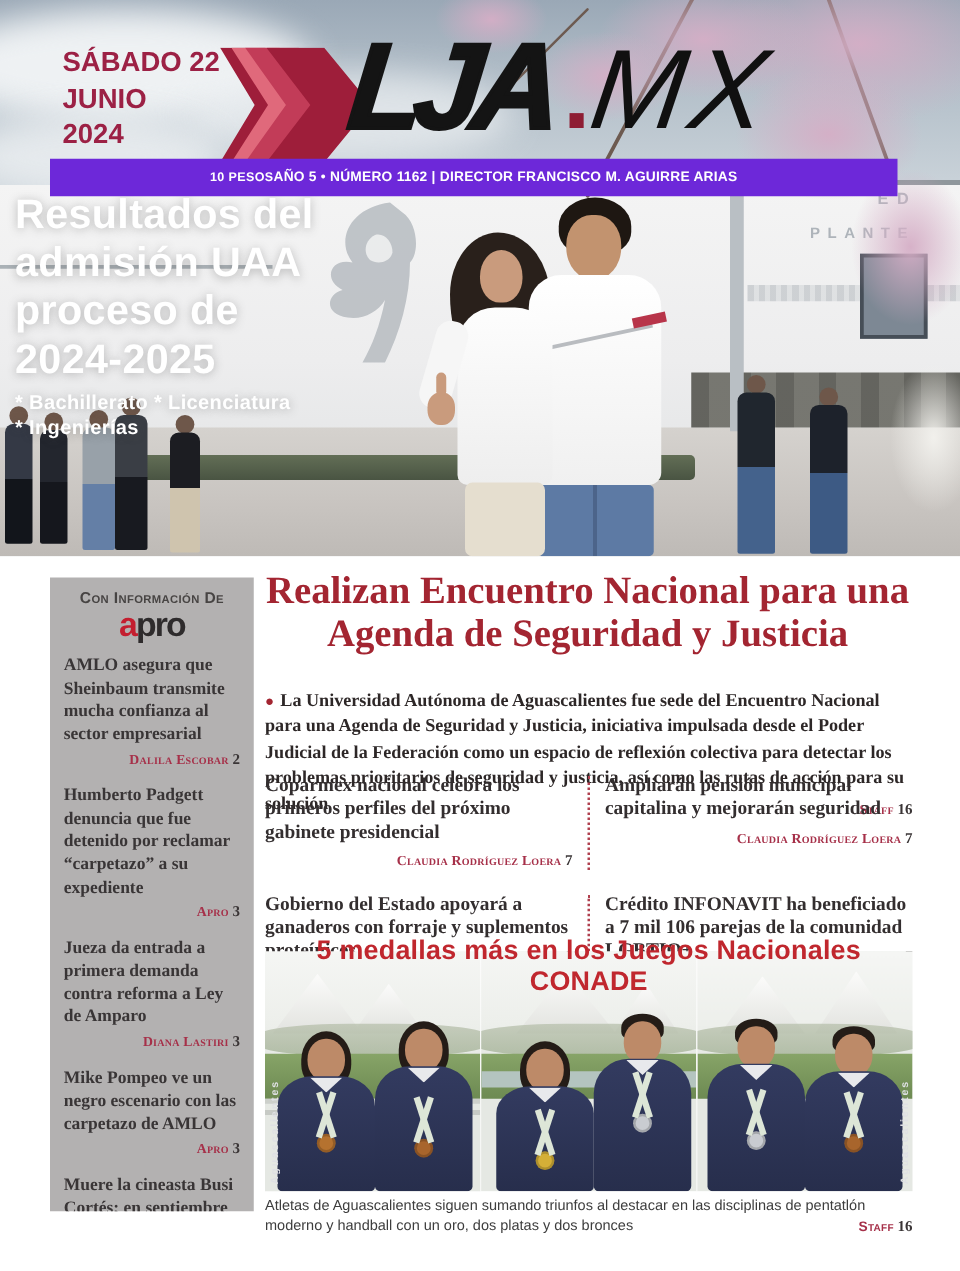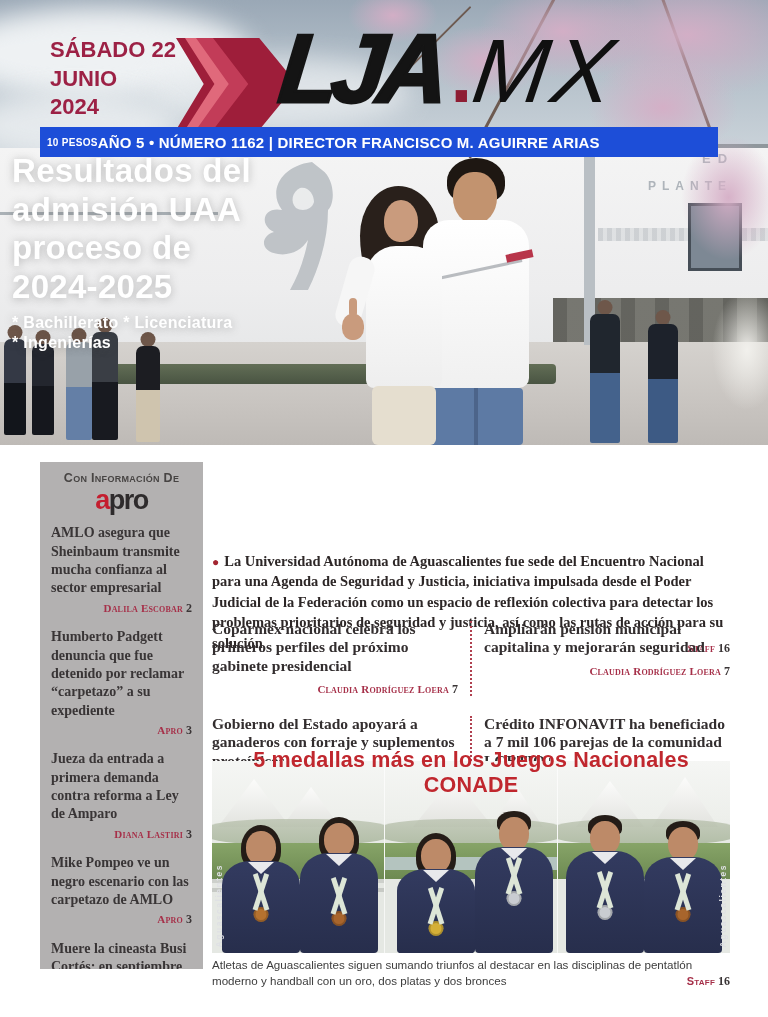--- a/index.html
+++ b/index.html
@@ -73,25 +73,25 @@
   .chev1{left:0;width:66px;background:#9e1e3a;}
   .chev2{left:9px;width:70px;background:#e0697b;}
   .chev3{left:20px;width:78px;background:#c23c58;}
   .chev4{left:37px;width:84px;background:#9e1e3a;}
   .logo-wrap{position:absolute;left:280px;top:10px;z-index:20;display:flex;align-items:baseline;height:122px;}
   .logo-lja{font-size:97px;font-style:italic;font-weight:700;color:#141414;letter-spacing:-7px;
         -webkit-text-stroke:3px #141414;display:inline-block;transform:skewX(-6deg);line-height:118px;}
   .logo-dot{font-size:80px;font-weight:700;color:#8e1d33;display:inline-block;line-height:118px;margin-left:8px;}
   .logo-mx{font-size:90px;font-style:italic;font-weight:400;color:#101010;letter-spacing:4px;
         display:inline-block;transform:skewX(-8deg);line-height:118px;margin-left:2px;}
-  .red-bar{position:absolute;left:40px;top:127px;width:678px;height:17px;background:#1d4ed8;z-index:25;
-        display:flex;justify-content:flex-start;align-items:center;padding:15px 7px;box-sizing:border-box;}
+  .red-bar{position:absolute;left:40px;top:127px;width:678px;height:17px;background:#6d28d9;z-index:25;
+        display:flex;justify-content:center;align-items:center;padding:15px 7px;box-sizing:border-box;}
   .red-bar span{color:#ffffff;font-weight:700;}
   .price{font-size:10px;letter-spacing:.3px;}
-  .edition{font-size:15px;letter-spacing:.2px;}
+  .edition{font-size:11px;letter-spacing:.2px;}
 
   
   .sidebar{position:absolute;left:40px;top:462px;width:163px;height:507px;background:#b3b1b1;
         padding:9px 11px 0;box-sizing:border-box;overflow:hidden;}
   .kicker{font-size:12.5px;font-weight:700;color:#474443;font-variant:small-caps;letter-spacing:.3px;text-align:center;}
   .apro{text-align:center;margin:1px 0 9px;font-size:27px;font-weight:700;letter-spacing:-1.5px;line-height:1.05;}
   .apro .a{color:#c41e2f;}
   .apro .pro{color:#2e2b2c;}
   .sb-item{margin-bottom:11px;font-family:"Liberation Serif",serif;}
   .sb-title{font-size:14px;font-weight:700;line-height:1.24;color:#393536;}
@@ -262,20 +262,21 @@
     <div class="sb-item">
       <span class="sb-title">Mike Pompeo ve un negro escenario con las carpetazo de AMLO</span>
       <span class="sb-by"><span class="by-name">Apro</span><span class="by-page">3</span></span>
     </div>
     <div class="sb-item">
       <span class="sb-title">Muere la cineasta Busi Cortés; en septiembre recibiría el Ariel de Oro</span>
       
     </div>
   </div>
 
+  <div class="main-head">Realizan Encuentro Nacional para una Agenda de Seguridad y Justicia</div>
 
   <p class="lead">
     <span class="bullet">●</span><span>La Universidad Autónoma de Aguascalientes fue sede del Encuentro Nacional para una Agenda de Seguridad y Justicia, iniciativa impulsada desde el Poder Judicial de la Federación como un espacio de reflexión colectiva para detectar los problemas prioritarios de seguridad y justicia, así como las rutas de acción para su solución</span>
     <span class="fl-by"><span class="by-name">Staff</span><span class="by-page">16</span></span>
   </p>
 
   <div class="grid">
     <div class="cell">
       <span>Coparmex nacional celebra los primeros perfiles del próximo gabinete presidencial</span>
       <span class="fl-by"><span class="by-name">Claudia Rodríguez Loera</span><span class="by-page">7</span></span>

